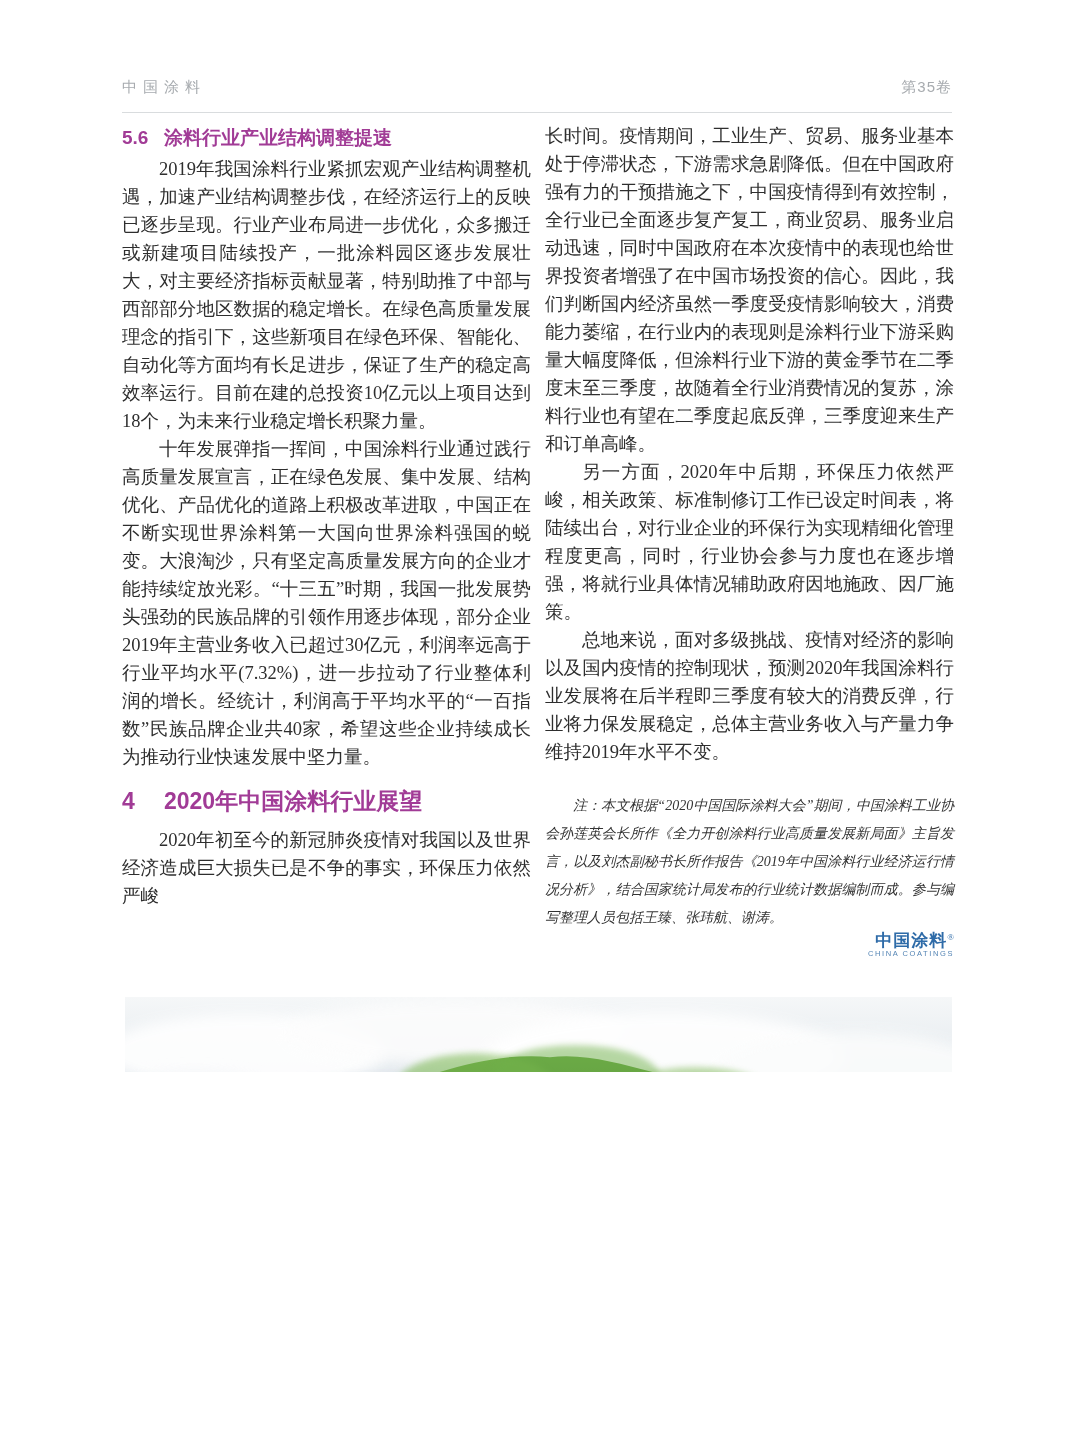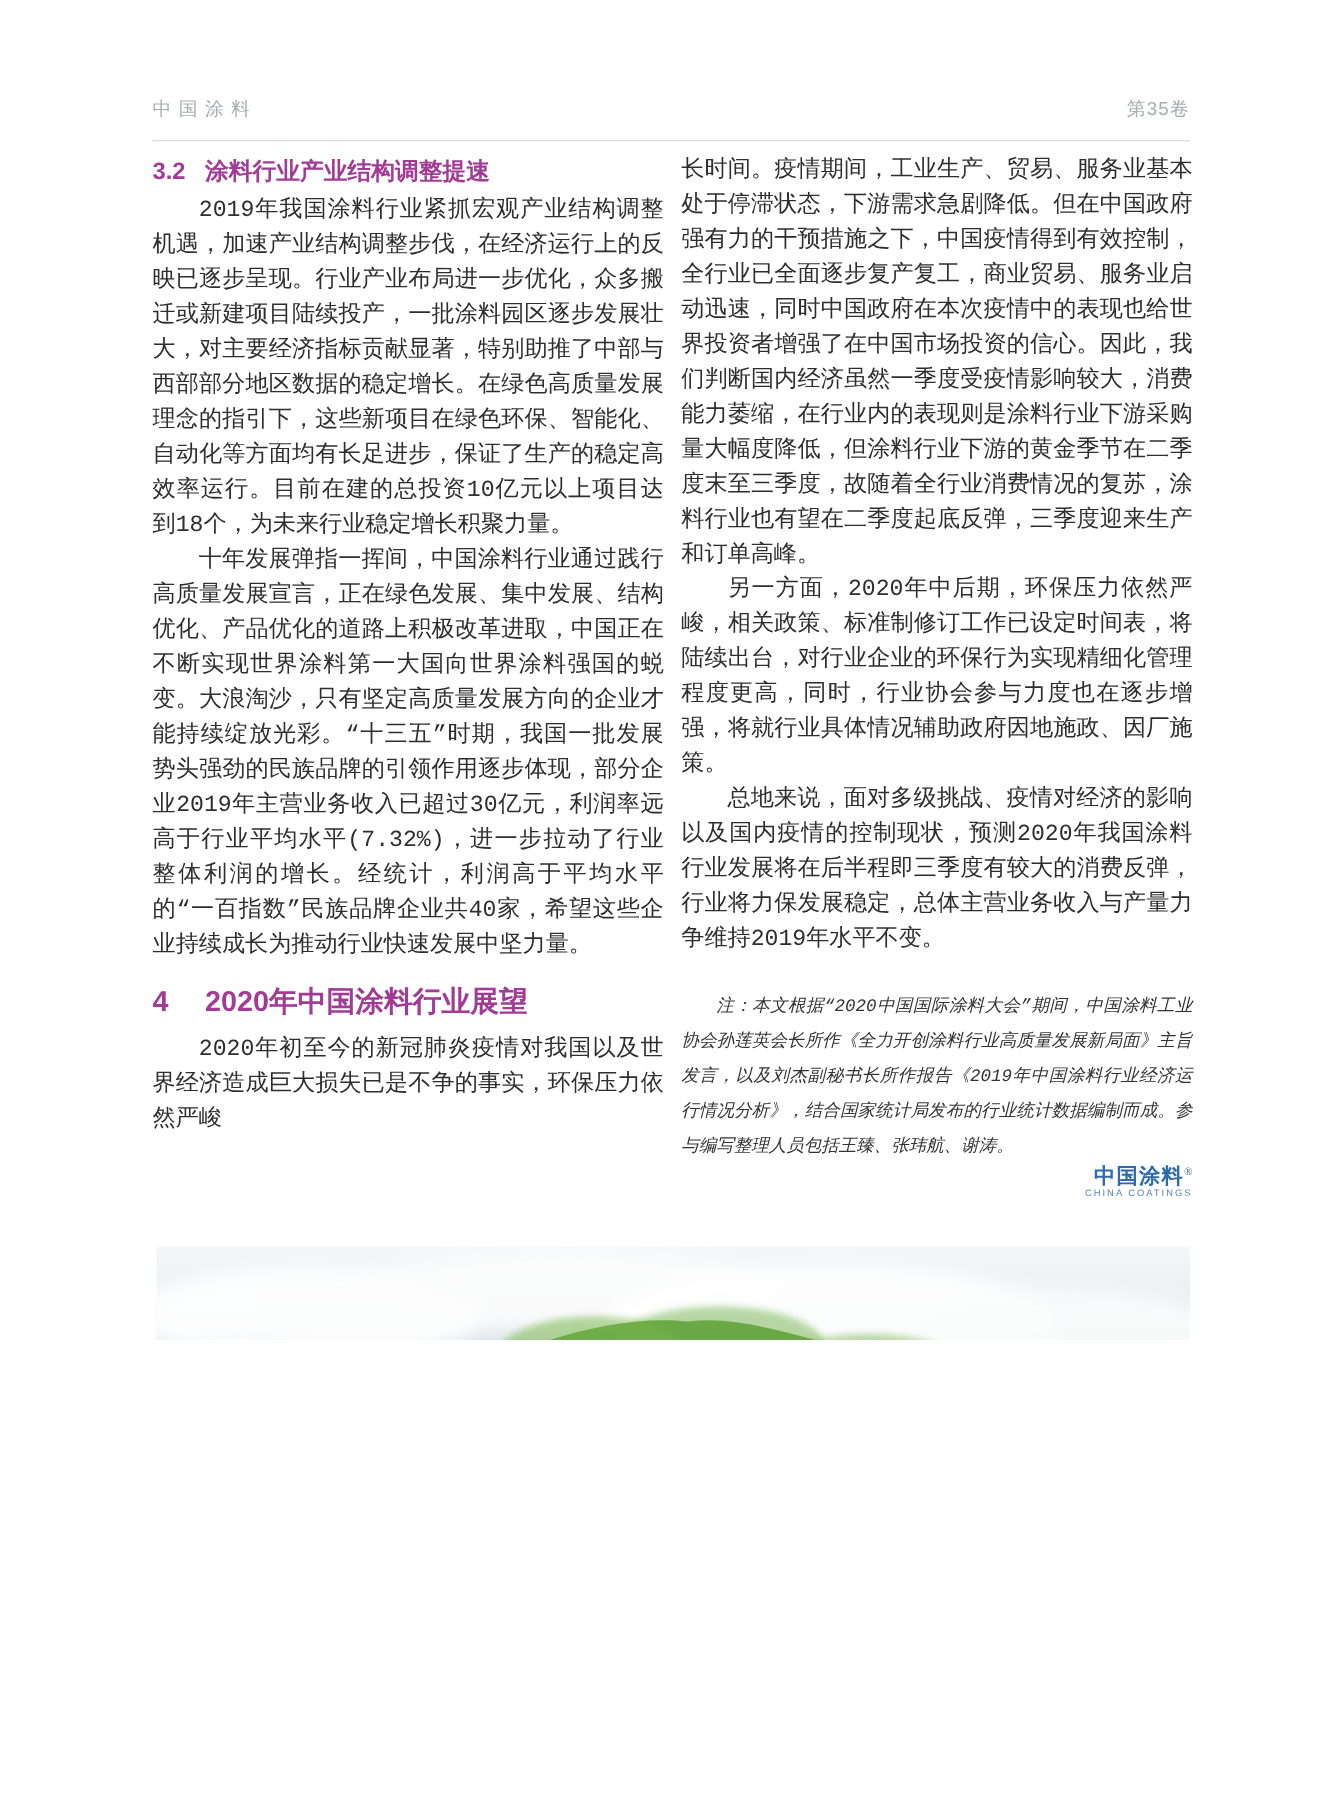--- a/index.html
+++ b/index.html
@@ -21,21 +21,21 @@
     position:absolute; left:122px; top:112px; width:830px; height:0;
     border-top:1px solid #d9dcde;
   }
   
   .col { position:absolute; top:122px; width:409px; }
   .col-left  { left:122px; }
   .col-right { left:545px; }
   p.body {
     font-size:18.5px; line-height:28px; text-align:justify; color:#2e2e2e;
   }
-  p.indent { text-indent:2em;font-family:Liberation Mono, monospace; }
+  p.indent { text-indent:2em; }
   .sec {
     display:flex; color:#a13b96; font-weight:bold; font-size:19px;
     line-height:27px; font-family:"Liberation Sans", sans-serif;
     margin:2px 0 4px 0;
   }
   .sec .sec-num { flex:0 0 42px; }
   .sec .sec-title { flex:1; }
   .sec-big {
     display:flex; color:#a13b96; font-weight:bold; font-size:23px;
     line-height:30px; font-family:"Liberation Sans", sans-serif;
@@ -81,21 +81,21 @@
 <body>
 
 <div class="page">
 
   <div class="hdr-journal">中国涂料</div>
   <div class="hdr-volume">第35卷</div>
   <div class="hdr-rule"></div>
 
   <div class="col col-left">
     <h3 class="sec">
-      <span class="sec-num">3.2</span>
+      <span class="sec-num">5.6</span>
       <span class="sec-title">涂料行业产业结构调整提速</span>
     </h3>
     <p class="body indent">2019年我国涂料行业紧抓宏观产业结构调整机遇，加速产业结构调整步伐，在经济运行上的反映已逐步呈现。行业产业布局进一步优化，众多搬迁或新建项目陆续投产，一批涂料园区逐步发展壮大，对主要经济指标贡献显著，特别助推了中部与西部部分地区数据的稳定增长。在绿色高质量发展理念的指引下，这些新项目在绿色环保、智能化、自动化等方面均有长足进步，保证了生产的稳定高效率运行。目前在建的总投资10亿元以上项目达到18个，为未来行业稳定增长积聚力量。</p>
     <p class="body indent">十年发展弹指一挥间，中国涂料行业通过践行高质量发展宣言，正在绿色发展、集中发展、结构优化、产品优化的道路上积极改革进取，中国正在不断实现世界涂料第一大国向世界涂料强国的蜕变。大浪淘沙，只有坚定高质量发展方向的企业才能持续绽放光彩。“十三五”时期，我国一批发展势头强劲的民族品牌的引领作用逐步体现，部分企业2019年主营业务收入已超过30亿元，利润率远高于行业平均水平(7.32%)，进一步拉动了行业整体利润的增长。经统计，利润高于平均水平的“一百指数”民族品牌企业共40家，希望这些企业持续成长为推动行业快速发展中坚力量。</p>
     <h2 class="sec-big">
       <span class="sec-num">4</span>
       <span class="sec-title">2020年中国涂料行业展望</span>
     </h2>
     <p class="body indent">2020年初至今的新冠肺炎疫情对我国以及世界经济造成巨大损失已是不争的事实，环保压力依然严峻</p>
   </div>

